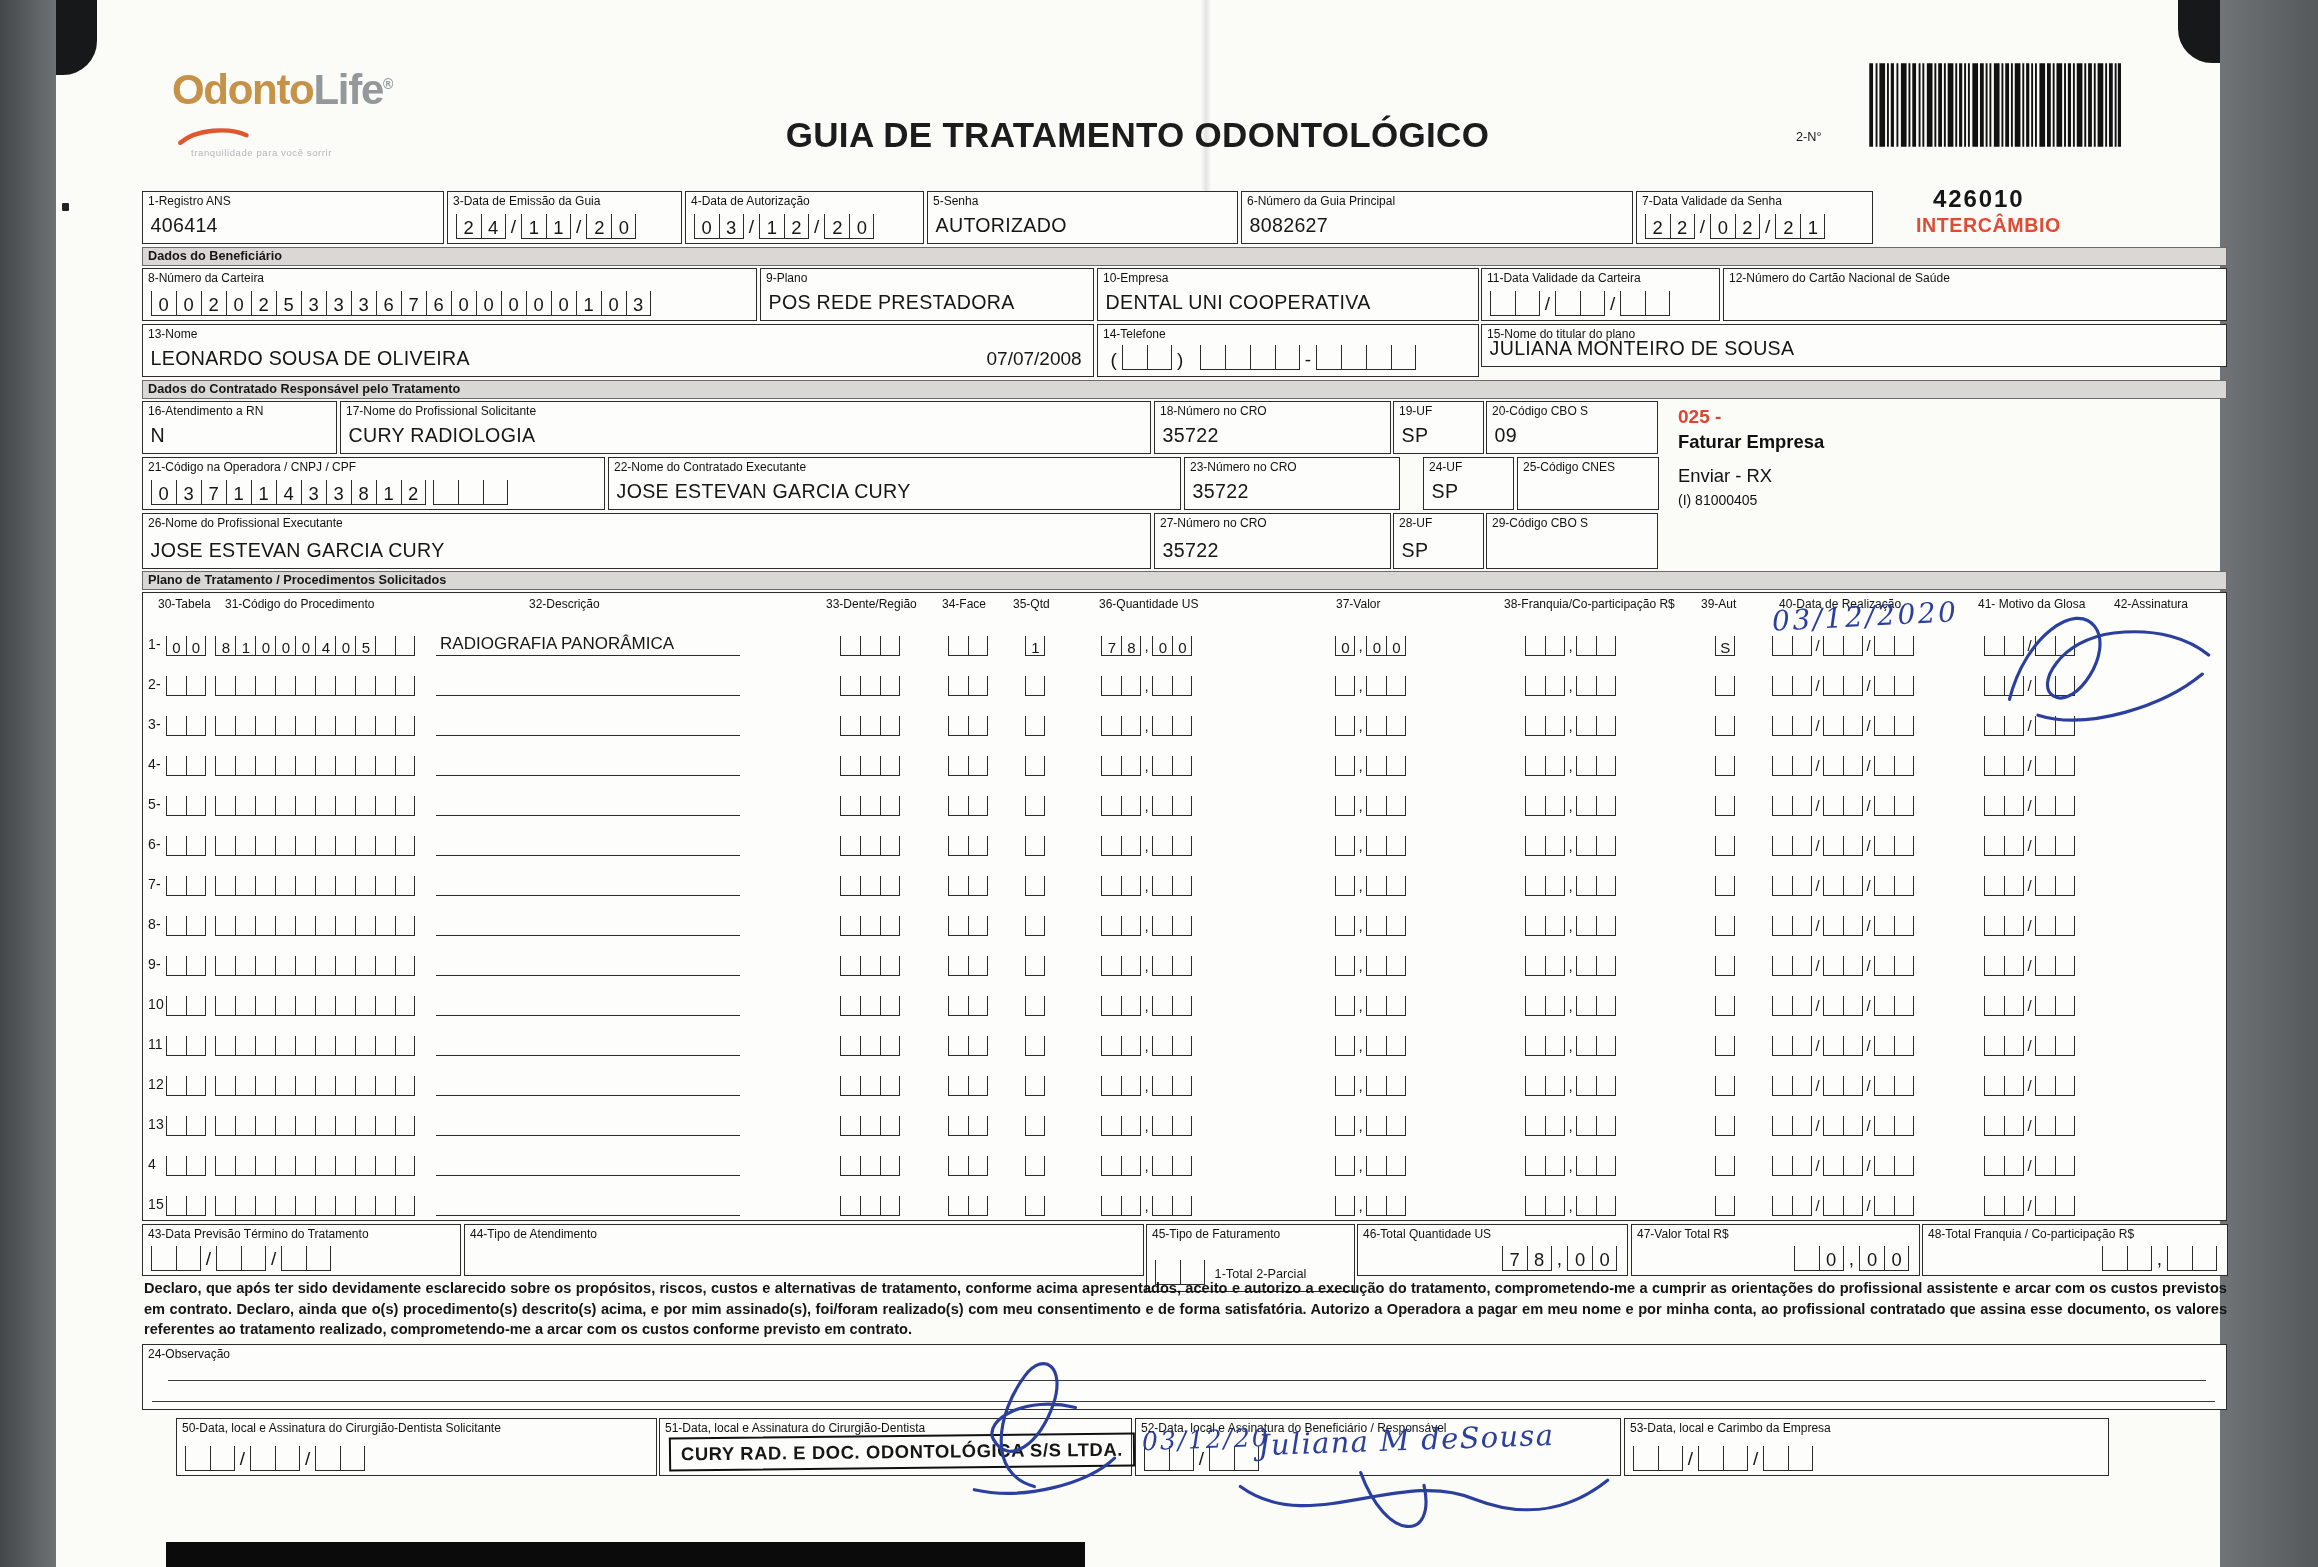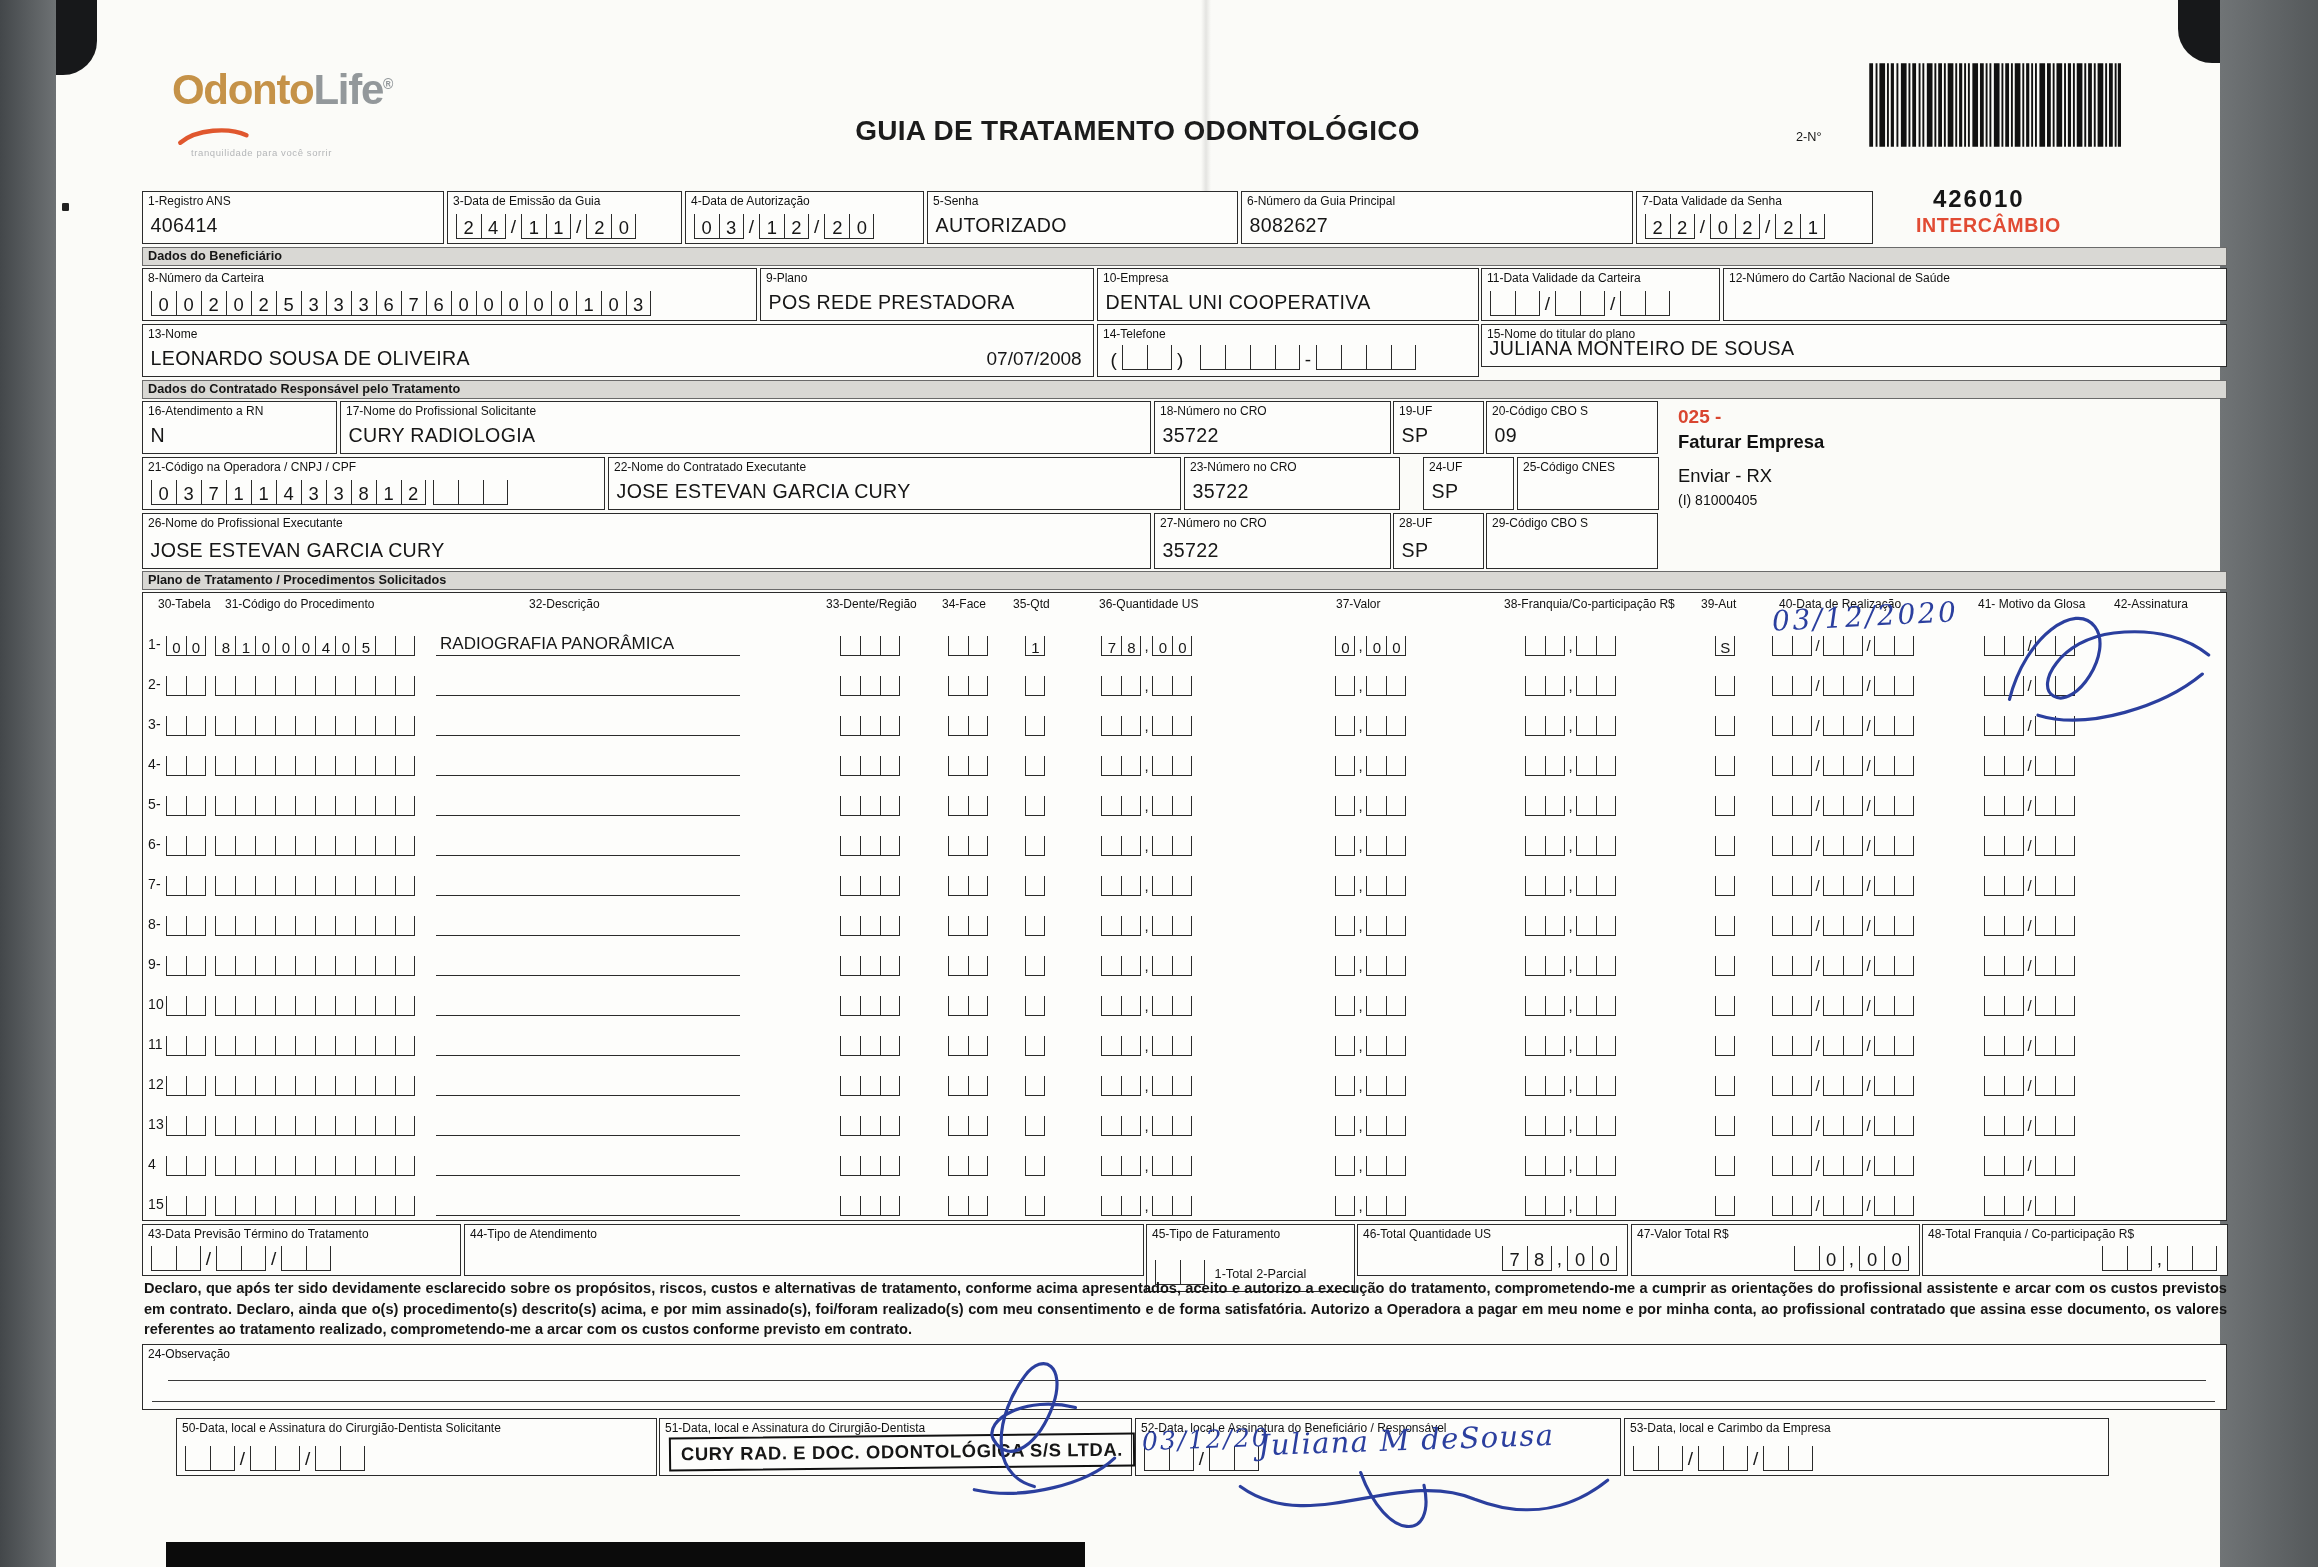--- a/index.html
+++ b/index.html
@@ -25,21 +25,21 @@
 
   
   .logo { position:absolute; left:172px; top:66px; width:329px; height:95px; }
   .logo-text { font-size:42px; font-weight:bold; letter-spacing:-1.3px; white-space:nowrap; }
   .logo-w1 { color:#c59248; }
   .logo-w2 { color:#93989b; }
   .logo-reg { font-size:14px; color:#93989b; vertical-align:super; font-weight:bold; }
   .logo-tagline { position:absolute; left:19px; top:81px; font-size:9.5px; color:#b4b6b8; letter-spacing:0.6px; }
   .logo-swoosh { position:absolute; left:3.8px; top:58px; }
   .doc-title { position:absolute; left:758px; top:115px; width:759px; text-align:center;
-    font-size:28px; font-weight:bold; letter-spacing:0.3px; color:#1c1c1c; white-space:nowrap; }
+    font-size:35px; font-weight:bold; letter-spacing:0.3px; color:#1c1c1c; white-space:nowrap; }
   .corner-note { position:absolute; left:1796px; top:130px; font-size:12.7px; }
   .barcode { position:absolute; left:1868px; top:63px; }
   .code-number { position:absolute; left:1933px; top:185px; font-size:24px; font-weight:bold; letter-spacing:1.9px; }
   .code-label { position:absolute; left:1916px; top:214px; font-size:19.6px; font-weight:bold; color:#e14b33; letter-spacing:0.6px; }
 
   
   .fld { position:absolute; border:1.3px solid #2b2b2b; background:#fdfdfb; }
   .fld-thick { border-width:1.9px; }
   .flabel { position:absolute; top:1.9px; left:5px; font-size:12px; white-space:nowrap; color:#111; }
   .fvalue { position:absolute; bottom:5.7px; left:7.6px; font-size:19.6px; letter-spacing:0.3px; white-space:nowrap; }

